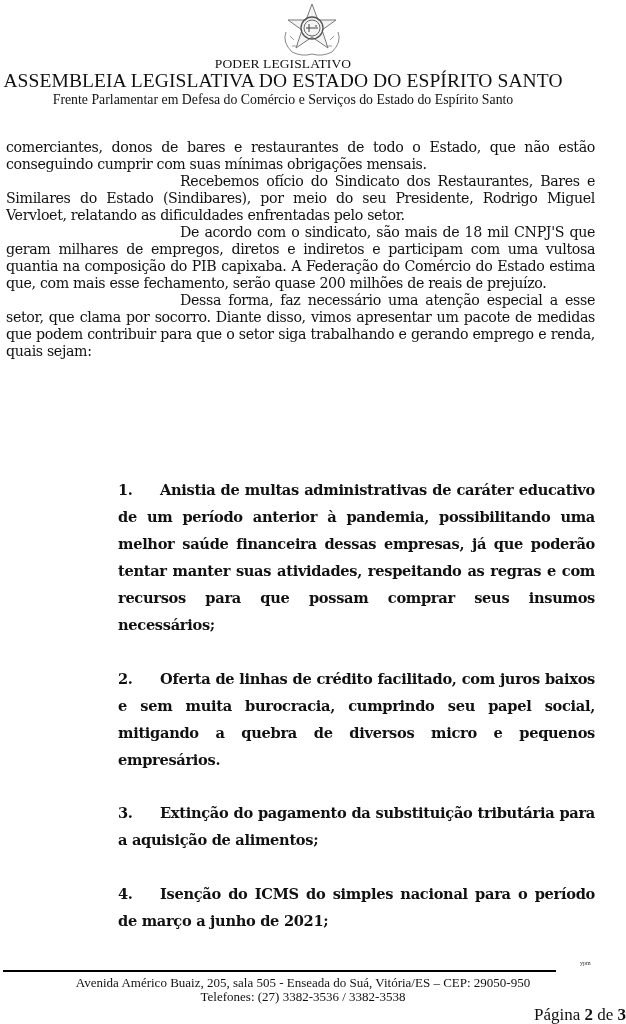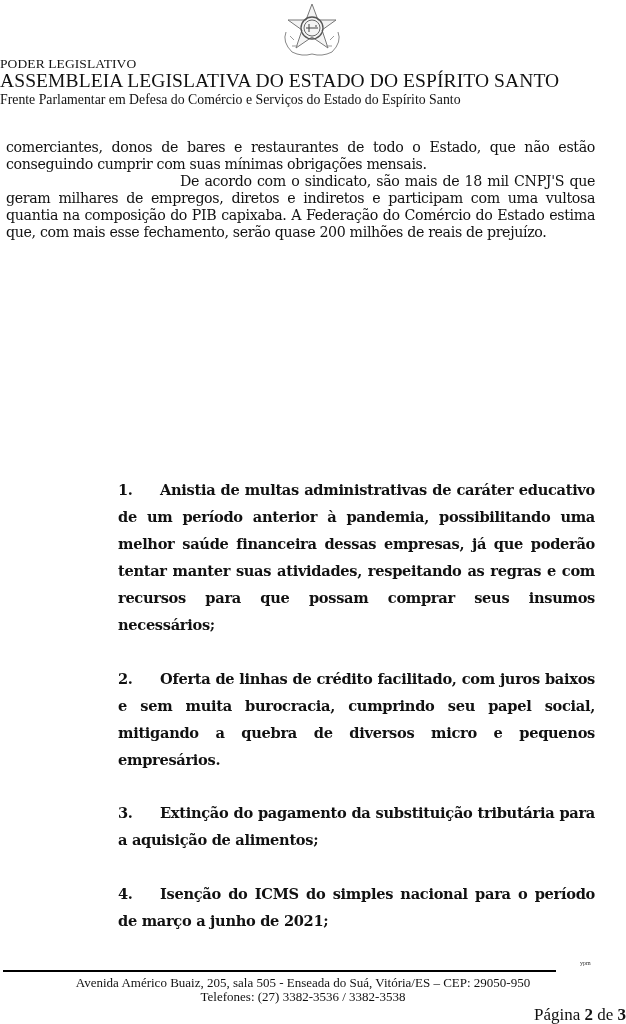--- a/index.html
+++ b/index.html
@@ -19,21 +19,21 @@
       position: absolute;
       left: 278px;
       top: 2px;
       width: 68px;
       height: 56px;
     }
     .hdr {
       position: absolute;
       left: 0;
       width: 566px;
-      text-align: left;
+      text-align: center;
       white-space: nowrap;
     }
     .hdr-poder { top: 56px; font-size: 13.5px; letter-spacing: 0.1px; }
     .hdr-assembleia { top: 70px; font-size: 19.5px; letter-spacing: 0.1px; }
     .hdr-frente { top: 92px; font-size: 13.8px; }
 
     .body-text {
       position: absolute;
       left: 6px;
       width: 589px;
@@ -107,21 +107,23 @@
       <path d="M12 34 L16 38 M56 34 L52 38 M14 44 L20 44 M54 44 L48 44" stroke="#999"></path>
     </g>
   </svg>
 </div>
 <div class="hdr hdr-poder">PODER LEGISLATIVO</div>
 <div class="hdr hdr-assembleia">ASSEMBLEIA LEGISLATIVA DO ESTADO DO ESPÍRITO SANTO</div>
 <div class="hdr hdr-frente">Frente Parlamentar em Defesa do Comércio e Serviços do Estado do Espírito Santo</div>
 
 <div class="body-text" style="top:139px;">
   <p class="para">comerciantes, donos de bares e restaurantes de todo o Estado, que não estão conseguindo cumprir com suas mínimas obrigações mensais.</p>
+  <p class="para indent">Recebemos ofício do Sindicato dos Restaurantes, Bares e Similares do Estado (Sindibares), por meio do seu Presidente, Rodrigo Miguel Vervloet, relatando as dificuldades enfrentadas pelo setor.</p>
   <p class="para indent">De acordo com o sindicato, são mais de 18 mil CNPJ'S que geram milhares de empregos, diretos e indiretos e participam com uma vultosa quantia na composição do PIB capixaba. A Federação do Comércio do Estado estima que, com mais esse fechamento, serão quase 200 milhões de reais de prejuízo.</p>
+  <p class="para indent">Dessa forma, faz necessário uma atenção especial a esse setor, que clama por socorro. Diante disso, vimos apresentar um pacote de medidas que podem contribuir para que o setor siga trabalhando e gerando emprego e renda, quais sejam:</p>
 </div>
 
 <div class="list" style="top:476px;">
   <p class="list-item">
     <span class="list-num">1.</span><span>Anistia de multas administrativas de caráter educativo de um período anterior à pandemia, possibilitando uma melhor saúde financeira dessas empresas, já que poderão tentar manter suas atividades, respeitando as regras e com recursos para que possam comprar seus insumos necessários;</span>
   </p>
   <p class="list-item">
     <span class="list-num">2.</span><span>Oferta de linhas de crédito facilitado, com juros baixos e sem muita burocracia, cumprindo seu papel social, mitigando a quebra de diversos micro e pequenos empresários.</span>
   </p>
   <p class="list-item">

